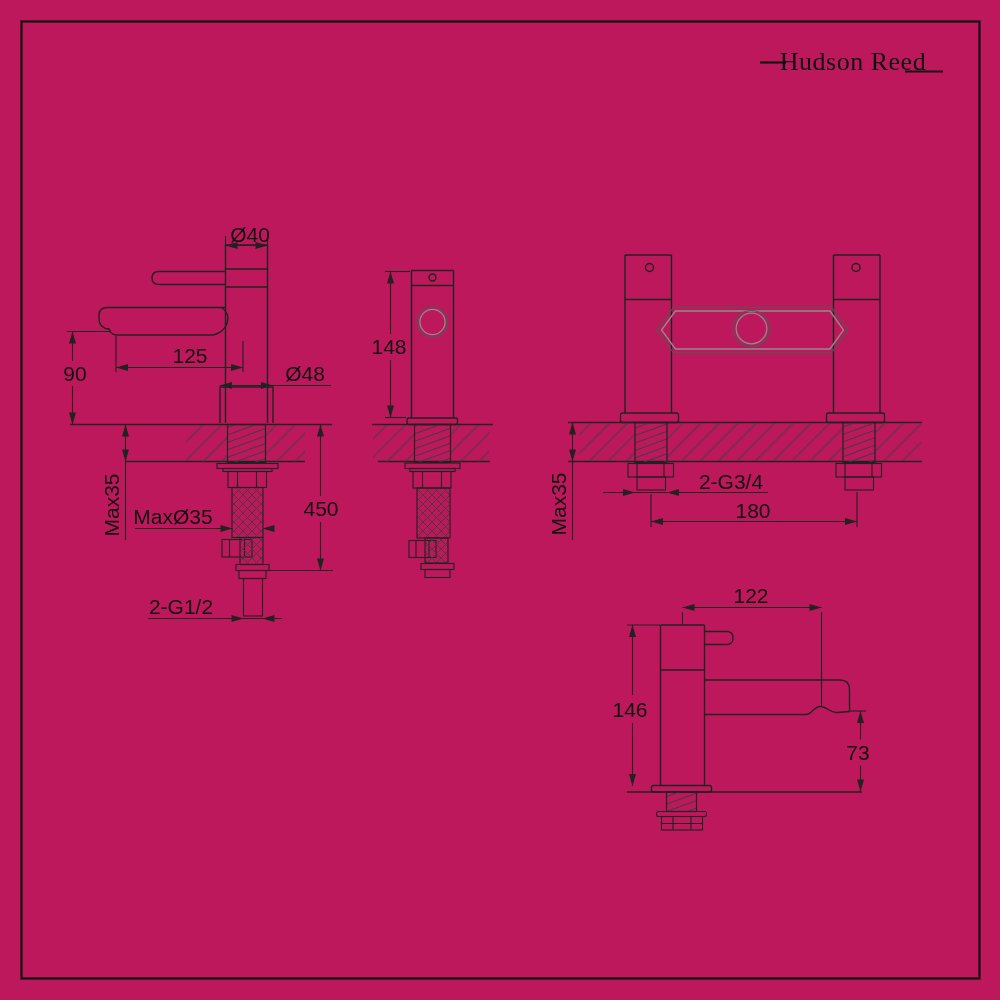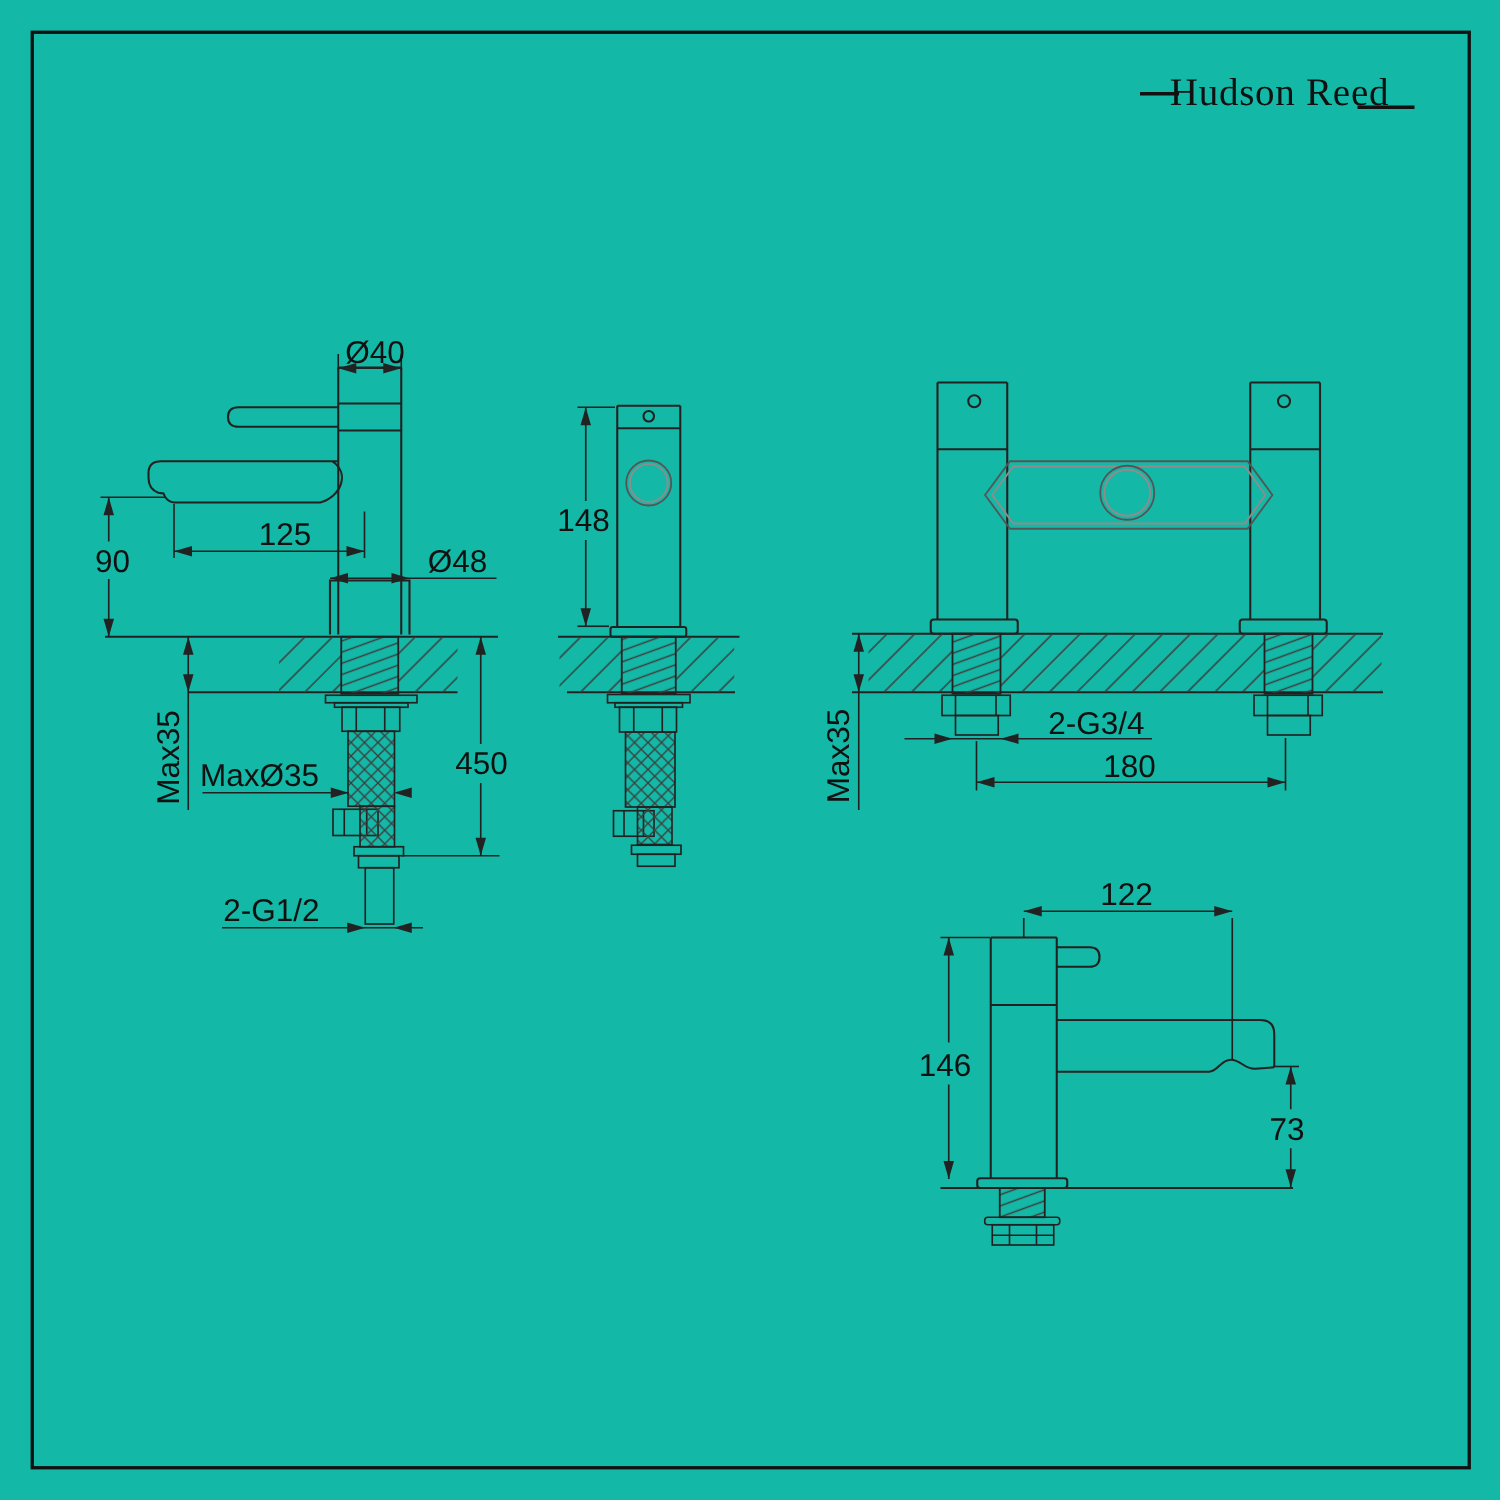--- a/index.html
+++ b/index.html
@@ -1,16 +1,16 @@
 <!DOCTYPE html>
 <html><head>
 <meta charset="utf-8">
 <style>
   html,body{margin:0;padding:0;background:#ffffff;}
-  .page{position:relative;width:1000px;height:1000px;background:#14b8a6;overflow:hidden;}
+  .page{position:relative;width:1000px;height:1000px;background:#be185d;overflow:hidden;}
   svg{display:block;}
   .ln{stroke:#222;stroke-width:1.4;fill:none;}
   .thin{stroke:#222;stroke-width:1.1;fill:none;}
   .gray{stroke:#8d8d8d;stroke-width:1.3;fill:none;}
   .mid{stroke:#555;stroke-width:1.2;fill:none;}
   .dl{stroke:#222;stroke-width:1.1;fill:none;}
   .ar{fill:#222;stroke:none;}
   .dim{font-family:"Liberation Sans","DejaVu Sans",sans-serif;font-size:21px;fill:#111;}
   .logo-text{font-family:"Liberation Serif","DejaVu Serif",serif;font-size:26px;fill:#111;letter-spacing:0.5px;}
 </style>

